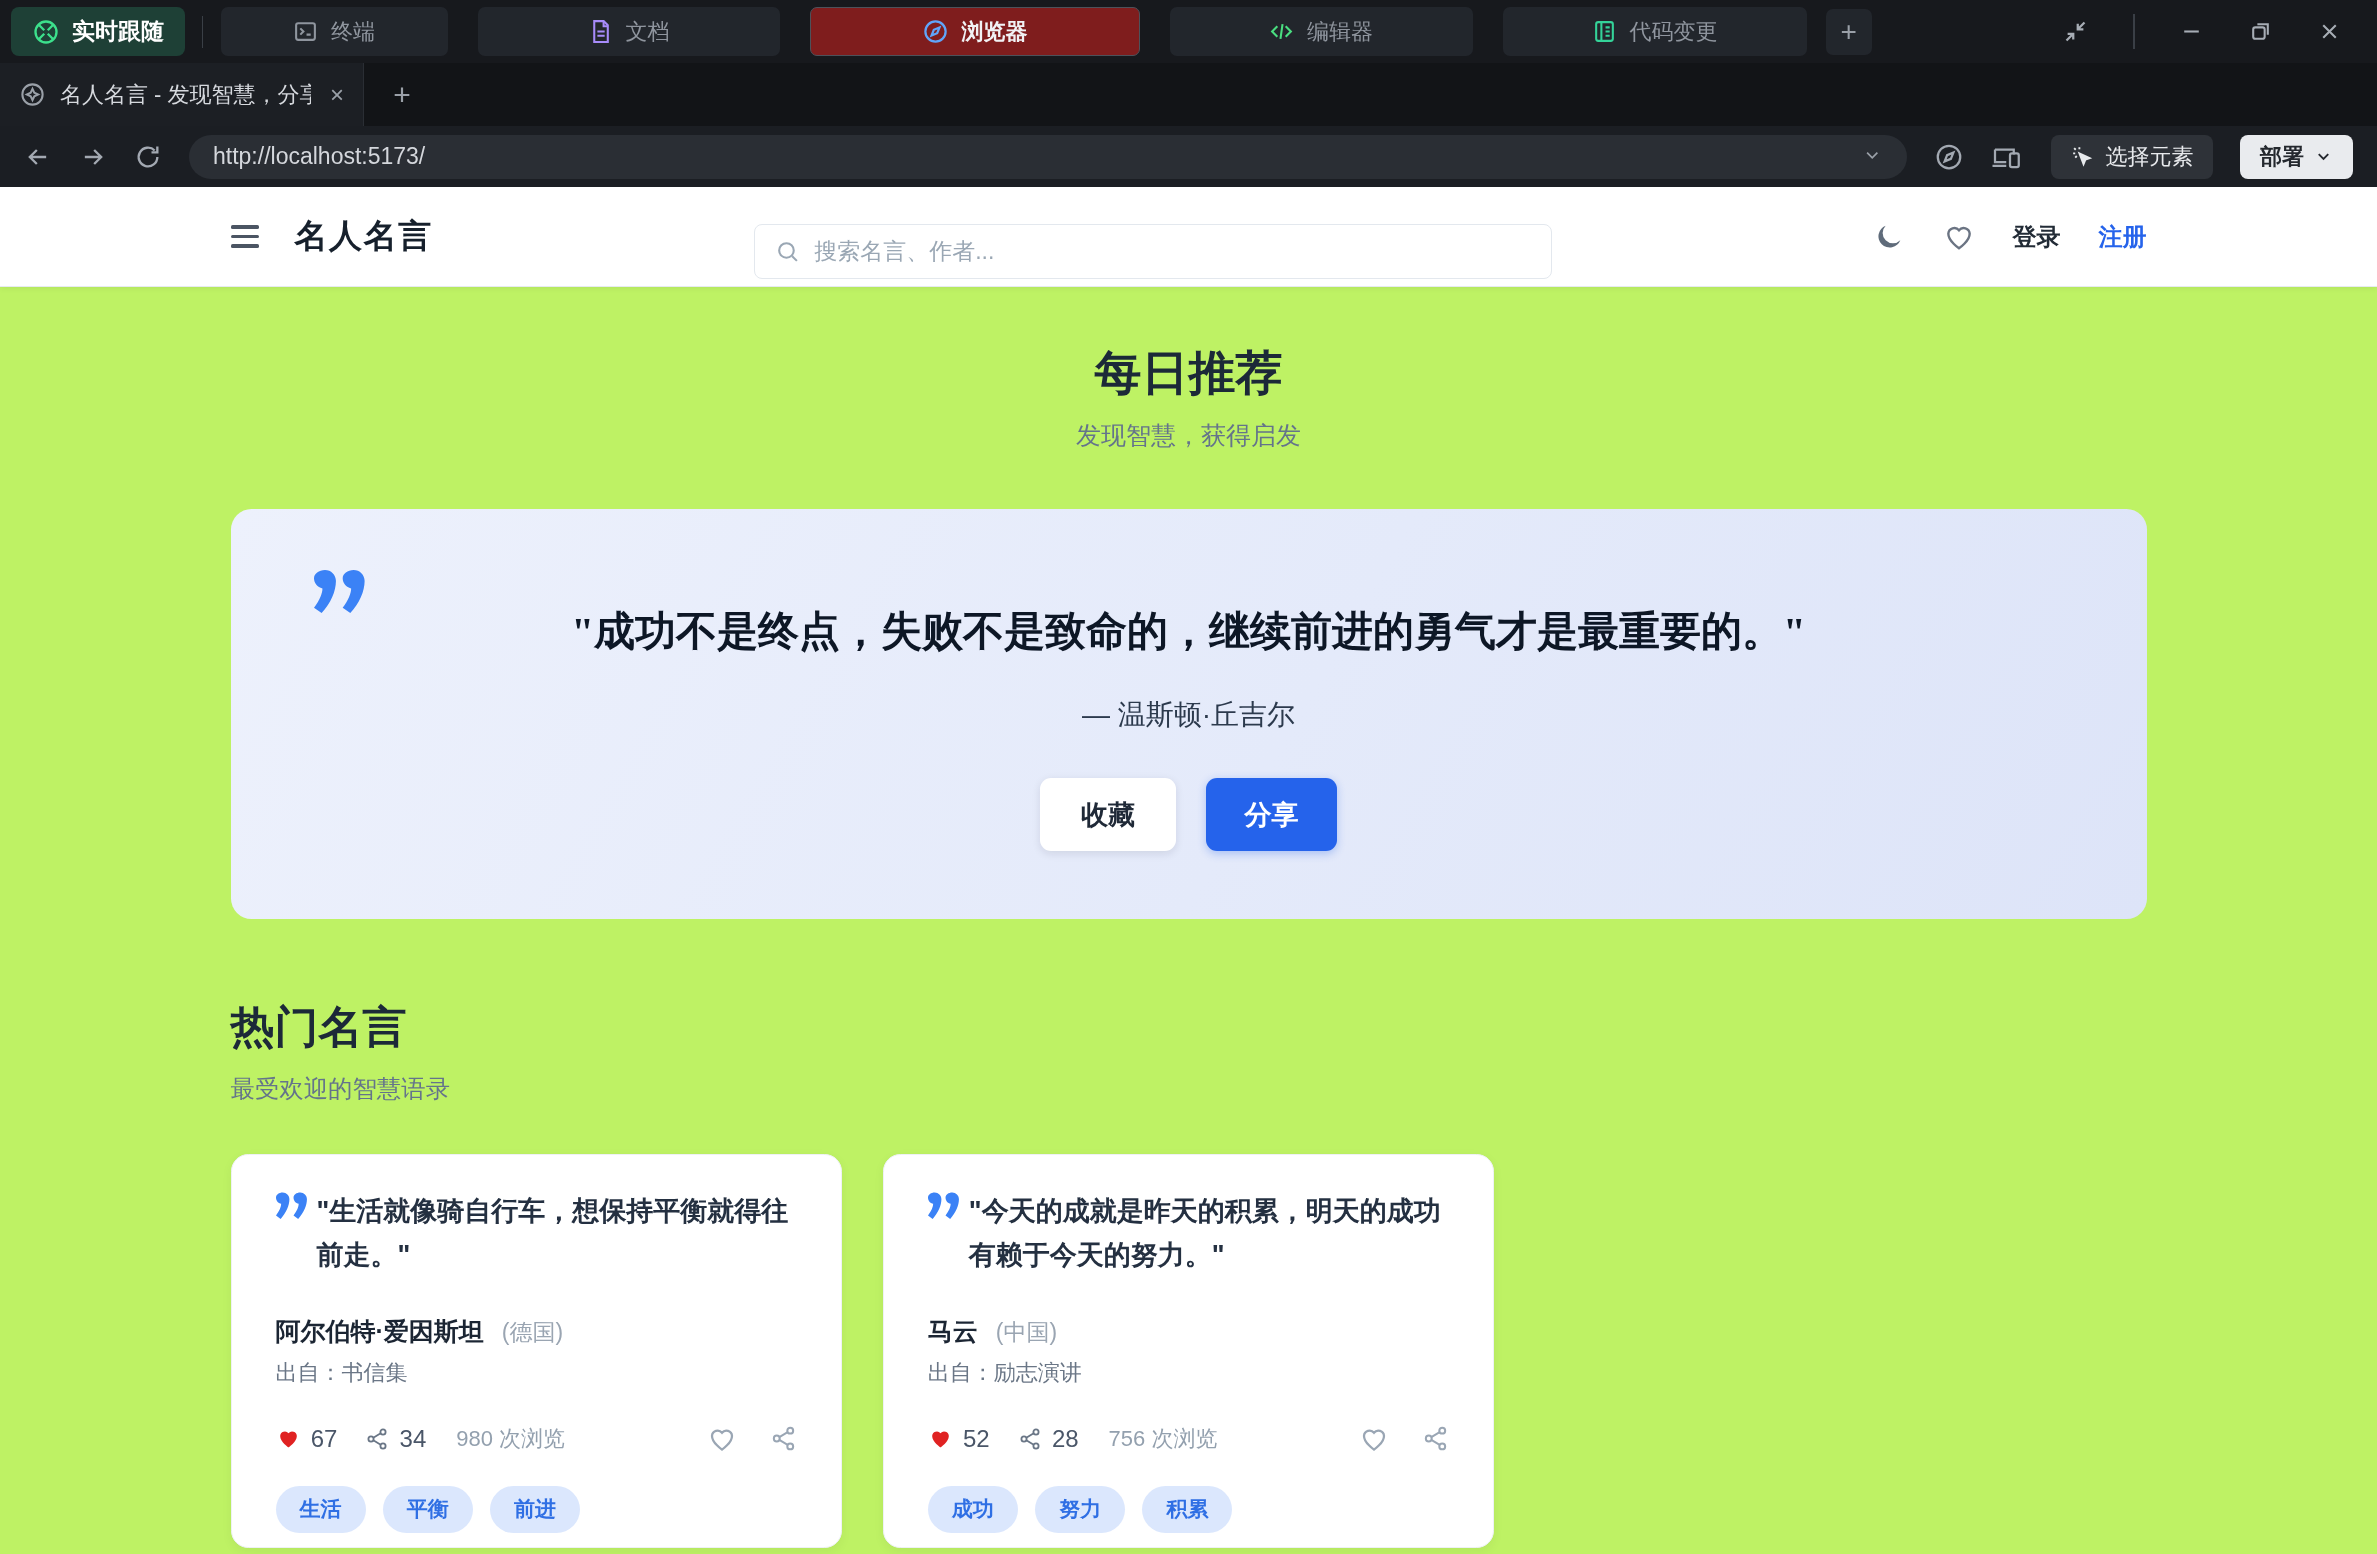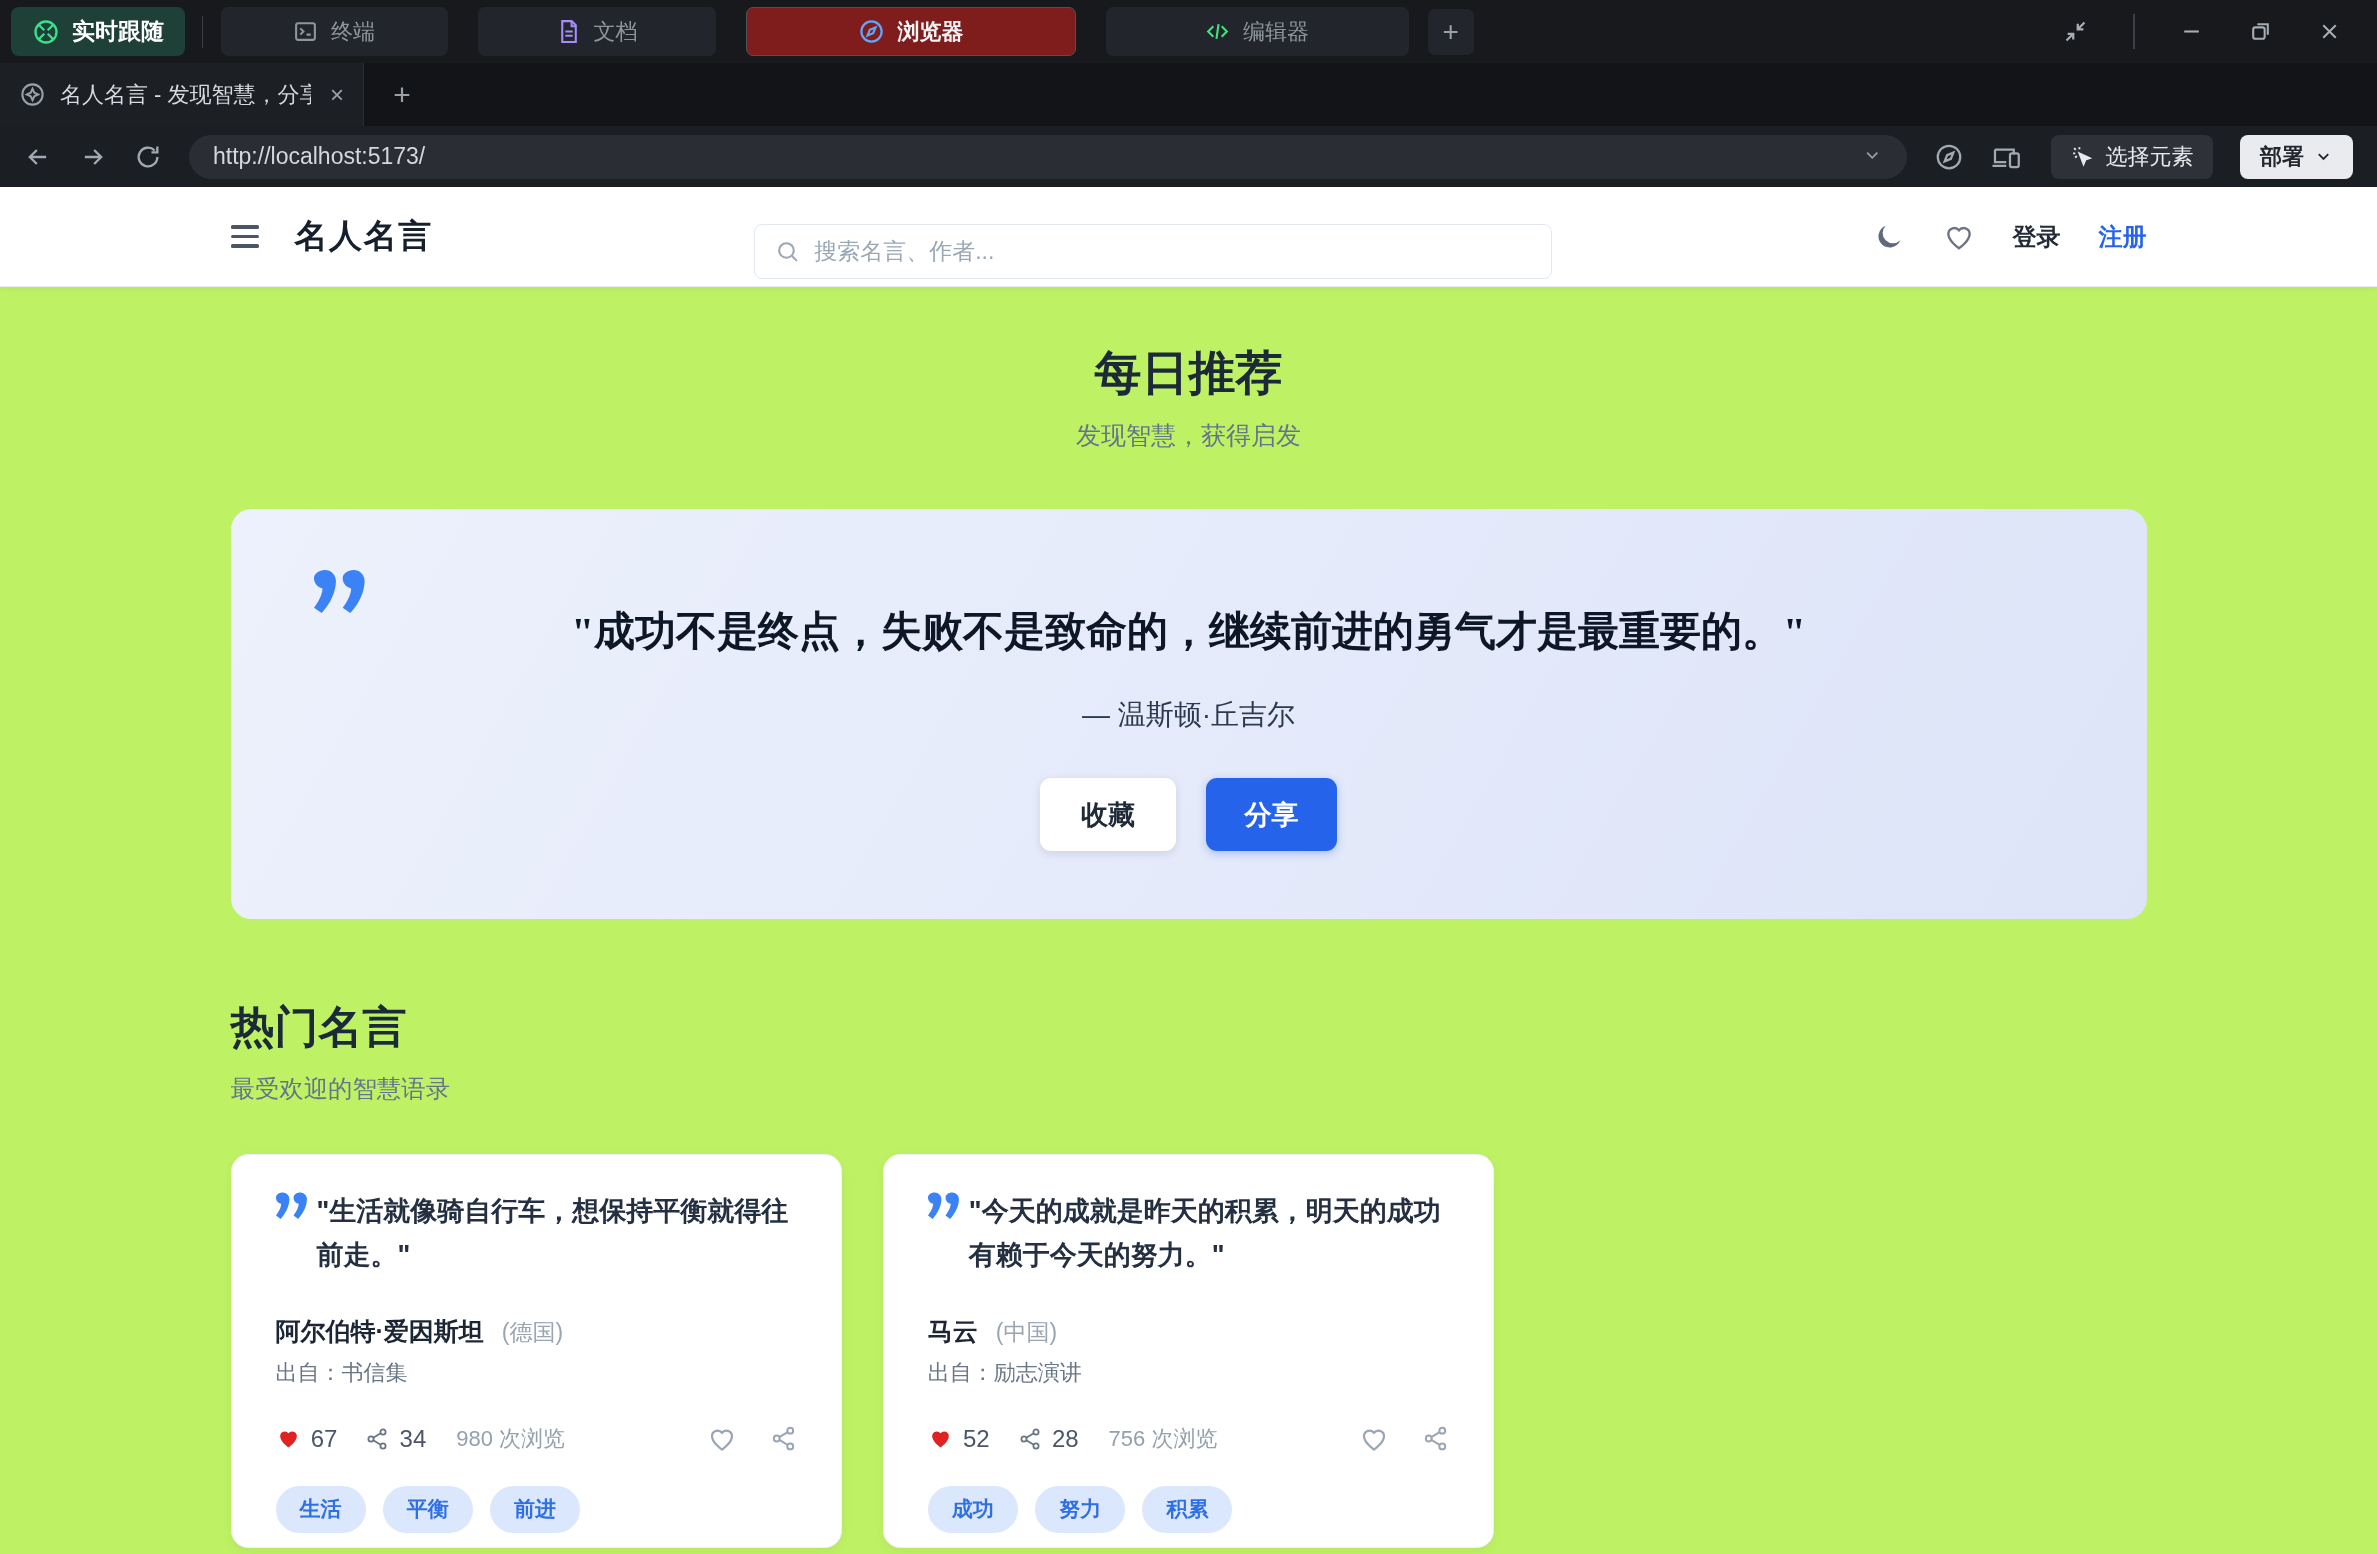--- a/index.html
+++ b/index.html
@@ -9,21 +9,21 @@
 
   
   .titlebar { height:63px; background:#17191d; display:flex; align-items:center; padding:0 11px; flex:none; }
   .follow-btn { display:flex; align-items:center; gap:12.6px; background:#1e4036; border-radius:8px;
     height:49px; padding:0 20.5px; color:#fff; font-size:23px; font-weight:700; }
   .tb-divider { width:1.6px; height:32px; background:#3a3f46; margin:0 17.3px; }
   .tb-tabs { display:flex; align-items:flex-start; gap:30px; }
   .tb-tab { height:49px; border-radius:7px; background:#22262c; color:#8f959e; font-size:22px;
     display:flex; align-items:center; justify-content:center; gap:12.6px; border:0.8px solid transparent; }
   .tb-tab.active { background:#7f1d1d; border-color:#4d525a; color:#f1f2f4; font-weight:700; }
-  .tb-tab.w1{width:227px}.tb-tab.w2{width:238px}.tb-tab.w3{width:330px}.tb-tab.w4{width:303px}.tb-tab.w5{width:304px}
+  .tb-tab.w1{width:227px}.tb-tab.w2{width:302px}.tb-tab.w3{width:330px}.tb-tab.w4{width:303px}.tb-tab.w5{width:304px}
   .tb-plus { width:46px; height:46px; border-radius:7px; background:#22262c; color:#9aa0a8; font-size:28px;
     display:flex; align-items:center; justify-content:center; margin-left:19px; }
   .win-controls { margin-left:auto; display:flex; align-items:center; gap:44px; padding-right:24px; }
   .win-controls .sep { width:1.6px; height:35px; background:#3a3f46; }
   .wc-icon { color:#a7adb5; display:flex; }
 
   
   .tabstrip { height:63px; background:#121417; display:flex; align-items:stretch; flex:none; }
   .page-tab { width:364px; background:#1c1f24; border-right:0.8px solid #2a2e34; display:flex; align-items:center;
     gap:14px; padding:0 19px; }
@@ -145,20 +145,29 @@
         </span>
         <span>浏览器</span>
       </div>
       <div class="tb-tab w4">
         <span class="wc-icon">
           <svg width="25" height="25" viewBox="0 0 24 24" fill="none" stroke="#4ade80" stroke-width="2">
             <path d="M8 7l-5 5 5 5M16 7l5 5-5 5M13 5l-2 14"></path>
           </svg>
         </span>
         <span>编辑器</span>
+      </div>
+      <div class="tb-tab w5">
+        <span class="wc-icon">
+          <svg width="25" height="25" viewBox="0 0 24 24" fill="none" stroke="#34d399" stroke-width="2">
+            <rect x="4" y="3" width="16" height="18" rx="2"></rect>
+              <path d="M9 3v18M13 8h4M13 12h4M13 16h4"></path>
+          </svg>
+        </span>
+        <span>代码变更</span>
       </div>
     </div>
     <div class="tb-plus">+</div>
     <div class="win-controls">
       <span class="wc-icon">
         <svg width="27" height="27" viewBox="0 0 24 24" fill="none" stroke="#a7adb5" stroke-width="2">
           <path d="M20 4l-6 6M14 5v5h5M4 20l6-6M10 19v-5H5"></path>
         </svg>
       </span>
       <span class="sep"></span>

